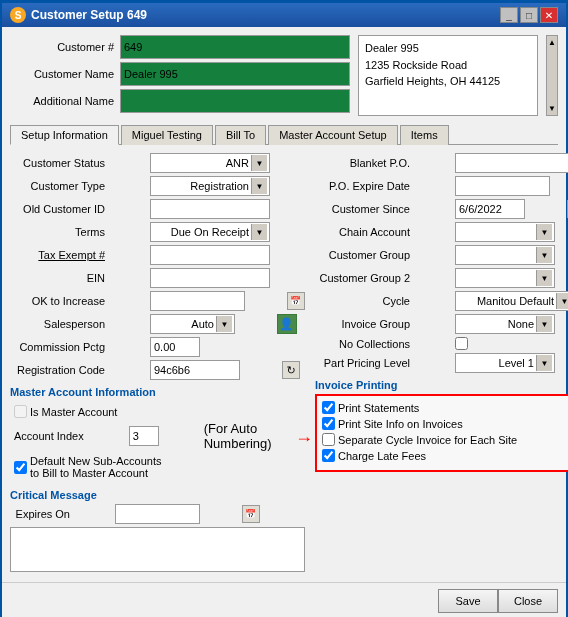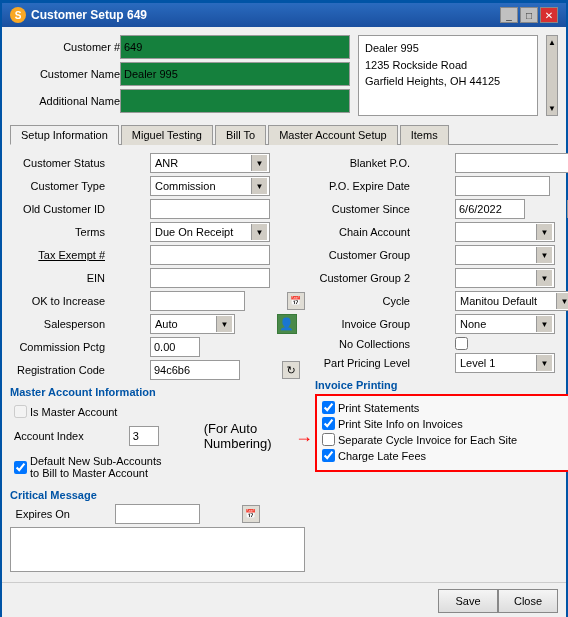--- a/index.html
+++ b/index.html
@@ -92,21 +92,21 @@
       min-height: 60px;
     }
     .field-row {
       display: flex;
       align-items: center;
       margin-bottom: 3px;
     }
     .field-label {
       width: 110px;
       text-align: right;
-      padding-right: 0;
+      padding-right: 6px;
       font-size: 11px;
       color: #000;
     }
     .field-input {
       flex: 1;
       height: 20px;
       border: 1px solid #999;
       background: #15803d;
       padding: 11px 3px;
       font-size: 11px;
@@ -185,20 +185,21 @@
       align-items: center;
       justify-content: center;
       font-size: 8px;
       border-left: 1px solid #999;
       flex-shrink: 0;
     }
     .dropdown-text {
       flex: 1;
       padding: 0 2px;
       overflow: hidden;
+      text-align: right;
     }
     .dd-wide { width: 120px; }
     .dd-med { width: 100px; }
     .section-title {
       color: #0054a6;
       font-size: 11px;
       font-weight: bold;
       margin: 6px 0 3px 0;
     }
     .checkbox-row {
@@ -351,21 +352,21 @@
           <span class="lbl">Customer Status</span>
           <div class="dropdown dd-wide">
             <span class="dropdown-text">ANR</span>
             <span class="dropdown-arrow">▼</span>
           </div>
         </div>
 
         <div class="form-row">
           <span class="lbl">Customer Type</span>
           <div class="dropdown dd-wide">
-            <span class="dropdown-text">Commission</span>
+            <span class="dropdown-text">Registration</span>
             <span class="dropdown-arrow">▼</span>
           </div>
         </div>
 
         <div class="form-row">
           <span class="lbl">Old Customer ID</span>
           <input class="inp inp-wide" value="" style="">
         </div>
 
         <div class="form-row">

